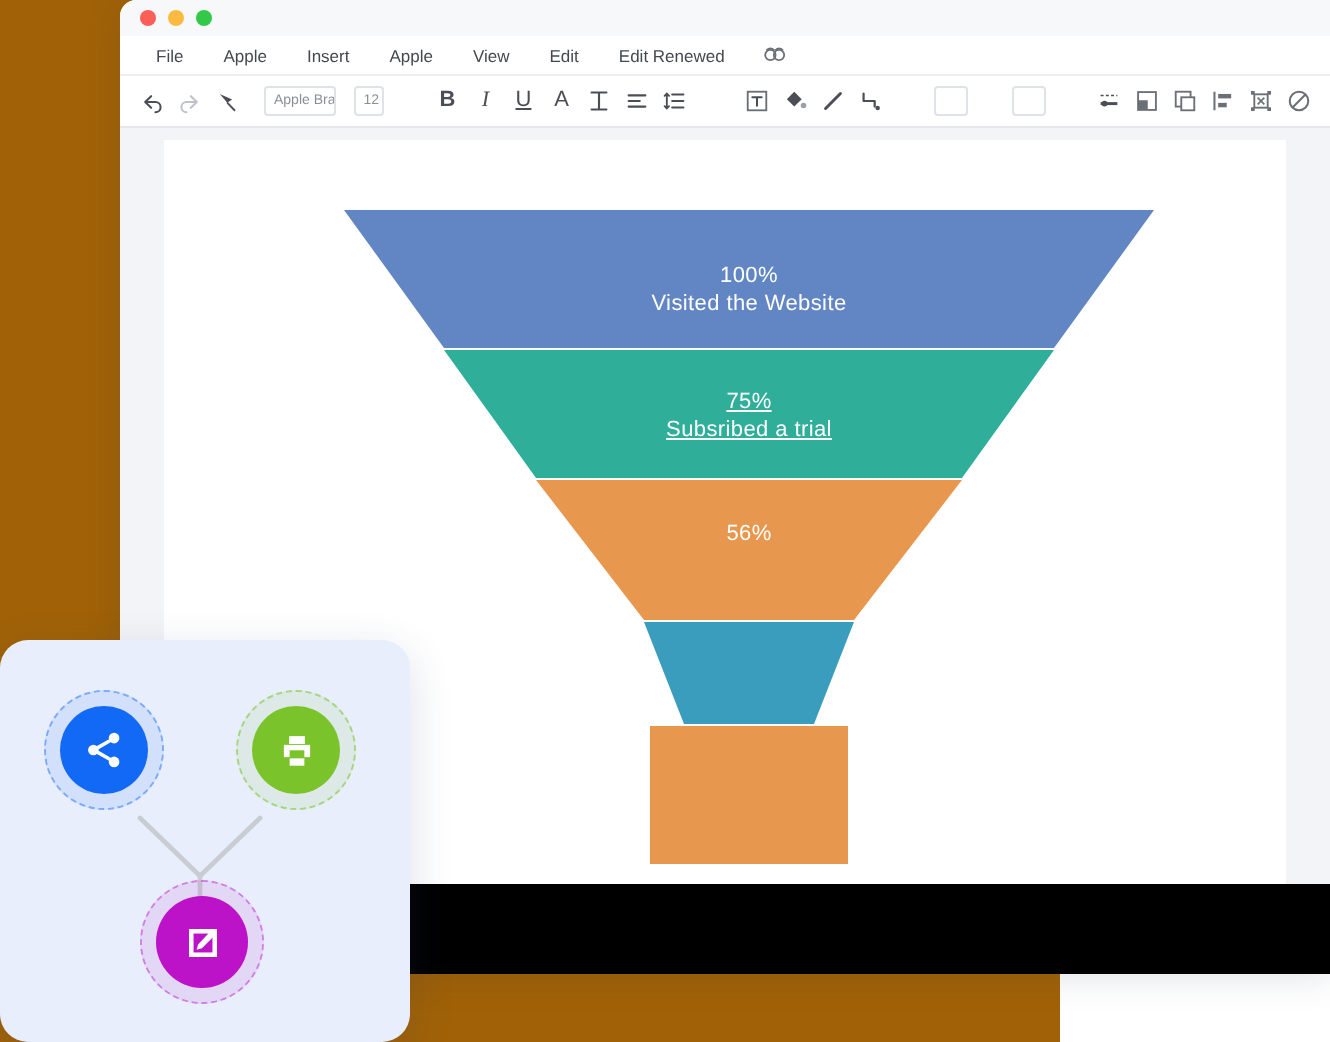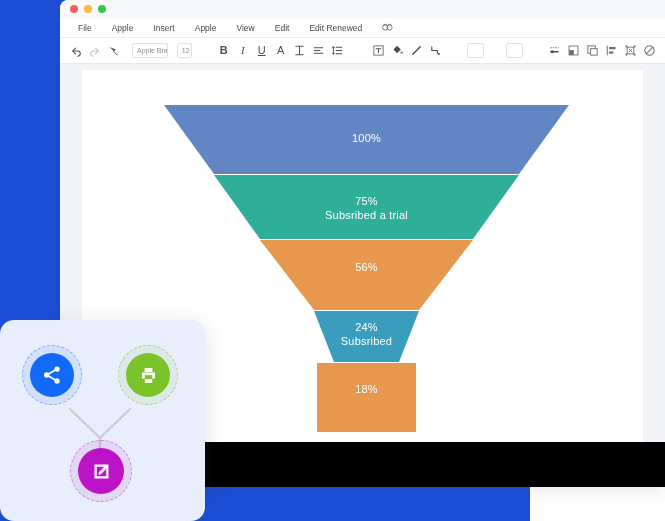--- a/index.html
+++ b/index.html
@@ -2,21 +2,21 @@
 <html><head>
 <meta charset="utf-8">
 <style>
   * { box-sizing: border-box; margin: 0; padding: 0; }
   html, body {
     width: 665px; height: 521px;
     background: #ffffff;
     font-family: "Liberation Sans", sans-serif;
     overflow: hidden;
   }
-  #stage { position: relative; width: 530px; height: 521px; background:#1d4ed8; }
+  #stage { position: relative; width: 530px; height: 521px; background:#a16207; }
 
   
   .app-window {
     position: absolute; left: 60px; top: 0; width: 605px; height: 487px;
     background: #ffffff;
     border-top-left-radius: 8px;
     box-shadow: 0 2px 18px rgba(30,45,80,0.13);
     overflow: hidden;
   }
   .titlebar {
@@ -75,21 +75,21 @@
   .canvas {
     position: absolute; left: 22px; top: 6px; width: 561px; height: 385px;
     background: #ffffff;
   }
   .bottombar {
     position: absolute; left: 22px; bottom: 0; right: 0; height: 45px;
     background: #000000;
   }
 
   
-  .funnel { position: absolute; left: 4px; top: 0; width: 561px; height: 385px; }
+  .funnel { position: absolute; left: 12px; top: 0; width: 561px; height: 385px; }
   .funnel svg { display: block; }
   .seg-label {
     position: absolute; width: 100%; text-align: center;
     color: #ffffff; font-size: 11px; line-height: 14px;
     letter-spacing: .2px; pointer-events: none;
   }
 
   
   .widget-panel {
     position: absolute; left: 0px; top: 320px; width: 205px; height: 201px;
@@ -281,34 +281,30 @@
 
             <polygon points="174,170 387,170 333,240 228,240" fill="#e8974e"></polygon>
 
             <polygon points="228,241 333,241 313,292 248,292" fill="#3b9dbd"></polygon>
 
             <rect x="231" y="293" width="99" height="69" fill="#e8974e"></rect>
           </svg>
 
           <div class="seg-label" style="top:61px;">
             <div>100%</div>
+            <div>Visited the Website</div>
           </div>
-          <div class="seg-label" style="top:124px;">
+          <div class="seg-label" style="top:124px;text-decoration:underline;">
             <div>75%</div>
             <div>Subsribed a trial</div>
           </div>
           <div class="seg-label" style="top:190px;">
             <div>56%</div>
           </div>
-          <div class="seg-label" style="top:250px;">
-            <div>24%</div>
-            <div>Subsribed</div>
-          </div>
           <div class="seg-label" style="top:312px;">
-            <div>18%</div>
           </div>
         </div>
 
       </div>
       <div class="bottombar"></div>
     </div>
   </div>
 
   <div class="widget-panel">
     <svg style="position:absolute;left:0;top:0;" width="205" height="201">

